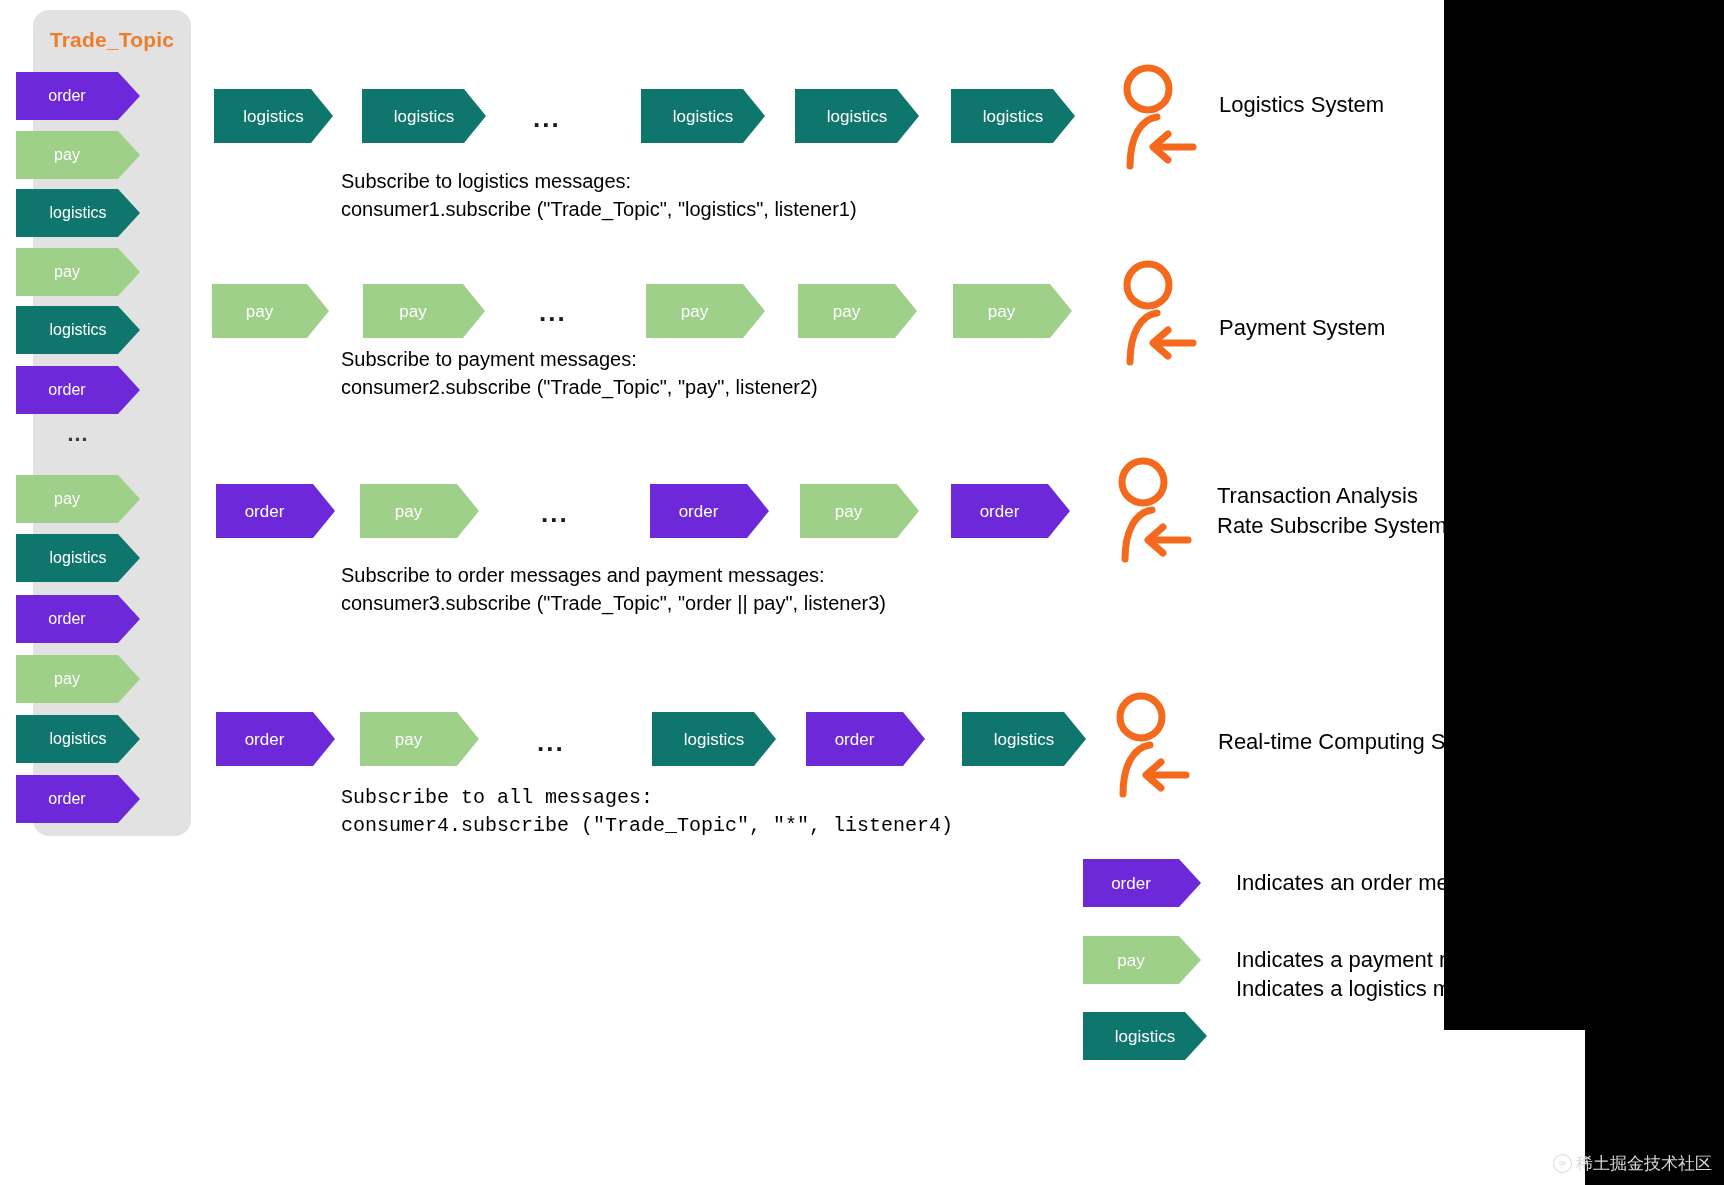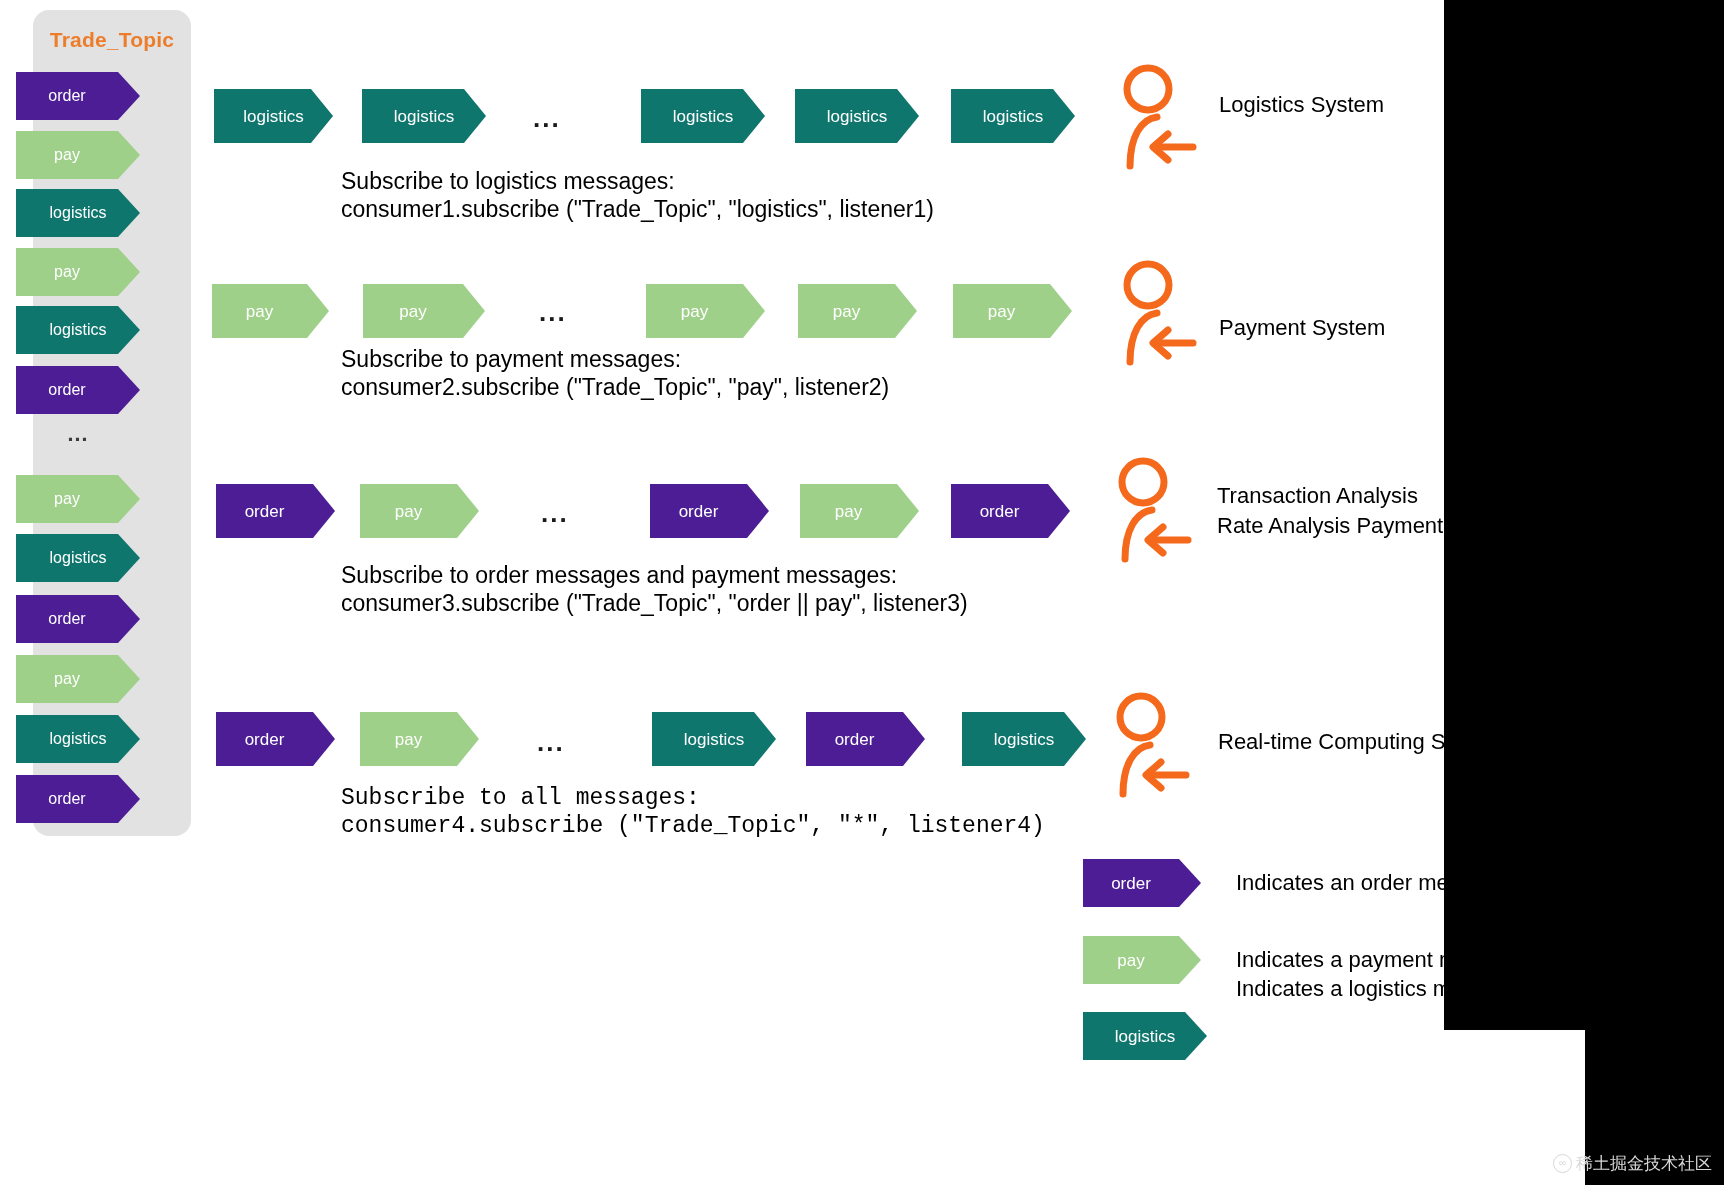--- a/index.html
+++ b/index.html
@@ -50,21 +50,21 @@
     box-sizing: border-box;
     -webkit-clip-path: polygon(0 0, calc(100% - 22px) 0, 100% 50%, calc(100% - 22px) 100%, 0 100%);
     clip-path: polygon(0 0, calc(100% - 22px) 0, 100% 50%, calc(100% - 22px) 100%, 0 100%);
   }
   .tag > span {
     display: block;
     width: calc(100% - 22px);
     text-align: center;
     line-height: 1;
   }
-  .tag.order    { background: #4c1d95; }
+  .tag.order    { background: #6d28d9; }
   .tag.pay      { background: #9fd08a; }
   .tag.logistics{ background: #0f766e; justify-content: center; }
 
   
   .topic-tag {
     left: 16px;
     width: 124px;
     height: 48px;
     font-size: 16px;
   }
@@ -93,21 +93,21 @@
     font-weight: bold;
     letter-spacing: 2px;
     line-height: 1;
   }
 
   
   .caption {
     position: absolute;
     left: 341px;
     color: #000000;
-    font-size: 23px;
+    font-size: 20px;
     line-height: 28px;
     white-space: nowrap;
   }
   .caption div { white-space: nowrap; }
 
   
   .person {
     position: absolute;
     width: 110px;
     height: 112px;
@@ -311,21 +311,21 @@
   <div class="person" style="left:1100px; top:455px;">
     <svg viewBox="0 0 110 112" width="110" height="112" fill="none" stroke="#f4691c" stroke-width="7" stroke-linecap="round" stroke-linejoin="round">
       <circle cx="43" cy="27" r="21"></circle>
       <path d="M25 104 C25 75, 36 57, 52 55"></path>
       <path d="M88 85 L50 85"></path>
       <path d="M63 72 L48 85 L63 98"></path>
     </svg>
   </div>
   <div class="sys-label" style="left:1217px; top:481px;">
     <div>Transaction Analysis</div>
-    <div>Rate Analysis Payment</div>
+    <div>Rate Subscribe System</div>
   </div>
 
   <div class="caption" style="top:561px;">
     <div>Subscribe to order messages and payment messages:</div>
     <div>consumer3.subscribe ("Trade_Topic", "order || pay", listener3)</div>
   </div>
 
   <div class="tag order row-tag" style="left:216px; top:712px;  width:119px;">
       <span>order</span>
     </div>

